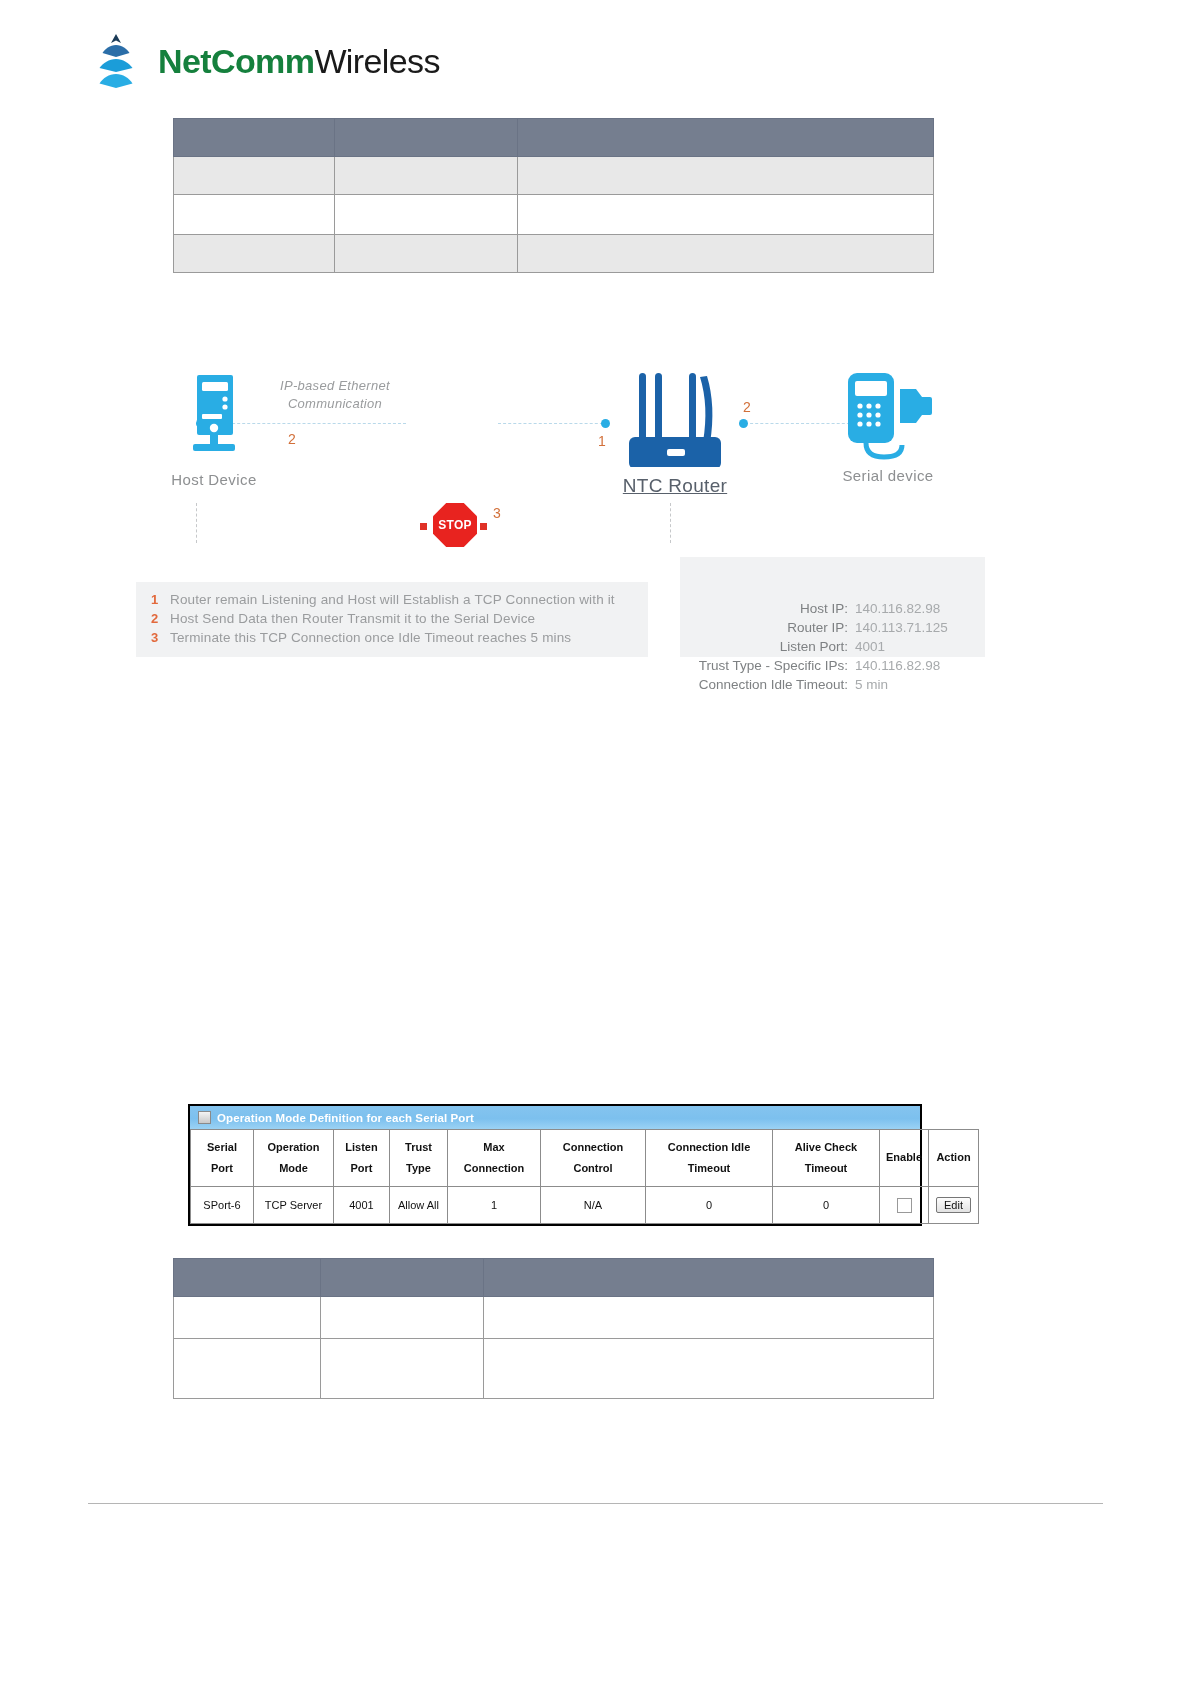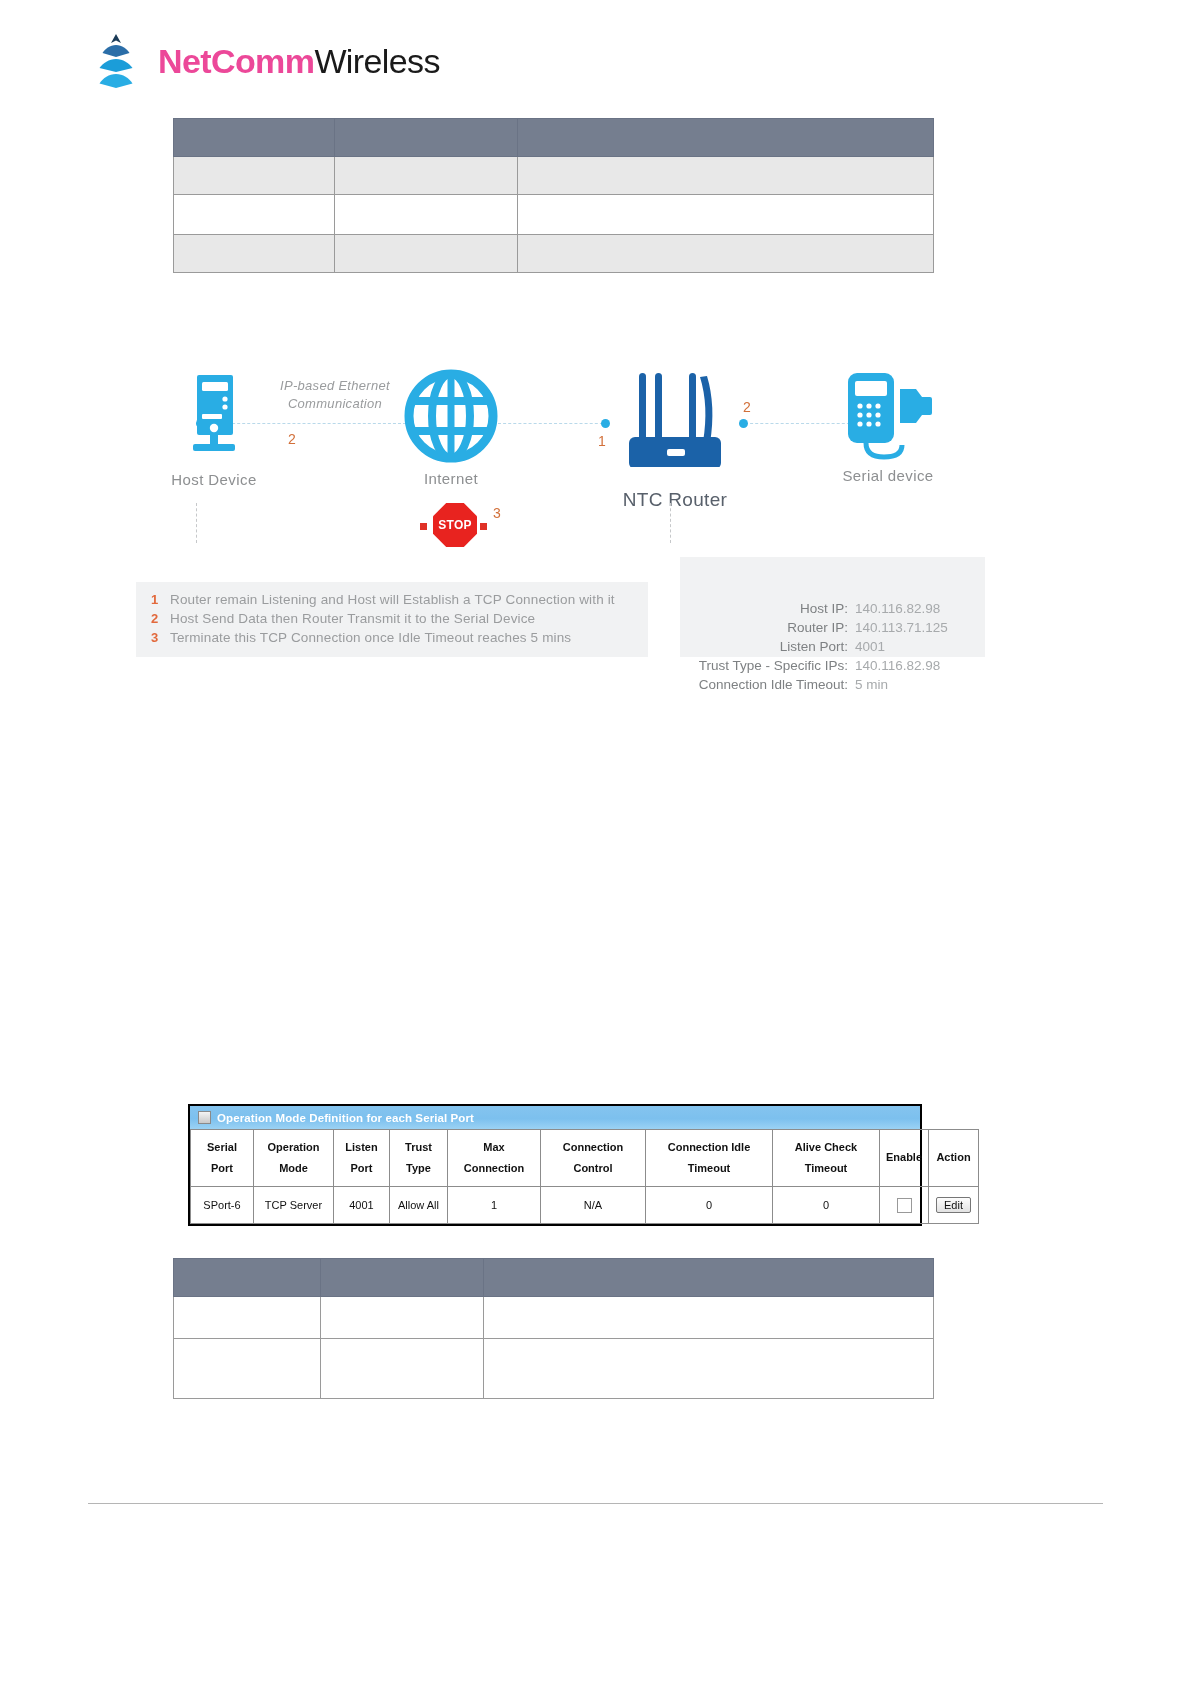--- a/index.html
+++ b/index.html
@@ -28,21 +28,21 @@
     width: 56px;
     height: 58px;
     position: relative;
   }
   .logo-text {
     font-size: 34px;
     letter-spacing: -0.6px;
     white-space: nowrap;
     line-height: 1;
   }
-  .logo-text .b { font-weight: 700; color: #ec4899; }
+  .logo-text .b { font-weight: 700; color: #15803d; }
   .logo-text .l { font-weight: 400; color: #1a1a1a; }
 
   
   .doc-table {
     position: absolute;
     border-collapse: collapse;
     table-layout: fixed;
   }
   .doc-table td, .doc-table th {
     border: 1px solid #9a9a9a;
@@ -83,22 +83,23 @@
     font-size: 15px;
     color: #8d8f91;
     letter-spacing: 0.4px;
     margin-top: 6px;
     white-space: nowrap;
   }
   .router-label {
     font-size: 19px;
     color: #58606b;
     letter-spacing: 0.3px;
-    margin-top: 18px;
+    margin-top: 4px;
     white-space: nowrap;
+    text-decoration: underline;
   }
   .link-caption {
     position: absolute;
     font-size: 13px;
     color: #9a9c9e;
     text-align: center;
     line-height: 1.35;
     letter-spacing: 0.3px;
   }
   .step-num {
@@ -339,30 +340,20 @@
     </svg>
     <div class="node-label">Host Device</div>
   </div>
 
   <div class="link-caption" style="left:135px; top:22px; width:140px;font-style:italic;">
     <div>IP-based Ethernet</div>
     <div>Communication</div>
   </div>
   <div class="step-num" style="left:158px; top:76px;">2</div>
 
-  <div class="node" style="left:273px; top:13px; width:96px;">
-    <svg width="96" height="96" viewBox="0 0 96 96" aria-hidden="true">
-      <circle cx="48" cy="48" r="42" fill="none" stroke="#29ade4" stroke-width="9"></circle>
-      <ellipse cx="48" cy="48" rx="19" ry="42" fill="none" stroke="#29ade4" stroke-width="8"></ellipse>
-      <line x1="7" y1="33" x2="89" y2="33" stroke="#29ade4" stroke-width="8"></line>
-      <line x1="7" y1="63" x2="89" y2="63" stroke="#29ade4" stroke-width="8"></line>
-      <line x1="48" y1="6" x2="48" y2="90" stroke="#29ade4" stroke-width="7"></line>
-    </svg>
-    <div class="node-label" style="margin-top:2px;">Internet</div>
-  </div>
 
   <div class="node" style="left:480px; top:12px; width:130px;">
     <svg width="120" height="100" viewBox="0 0 120 100" aria-hidden="true">
       <rect x="24" y="6" width="7" height="70" rx="3.5" fill="#1b62a8"></rect>
       <rect x="40" y="6" width="7" height="70" rx="3.5" fill="#1b62a8"></rect>
       <rect x="74" y="6" width="7" height="70" rx="3.5" fill="#1b62a8"></rect>
       <path d="M92 9 q9 30 3 67 l-7 -1 q6 -36 -3 -65 z" fill="#1b62a8"></path>
       <rect x="14" y="70" width="92" height="32" rx="6" fill="#1b62a8"></rect>
       <rect x="52" y="82" width="18" height="7" rx="2" fill="#ffffff"></rect>
     </svg>

